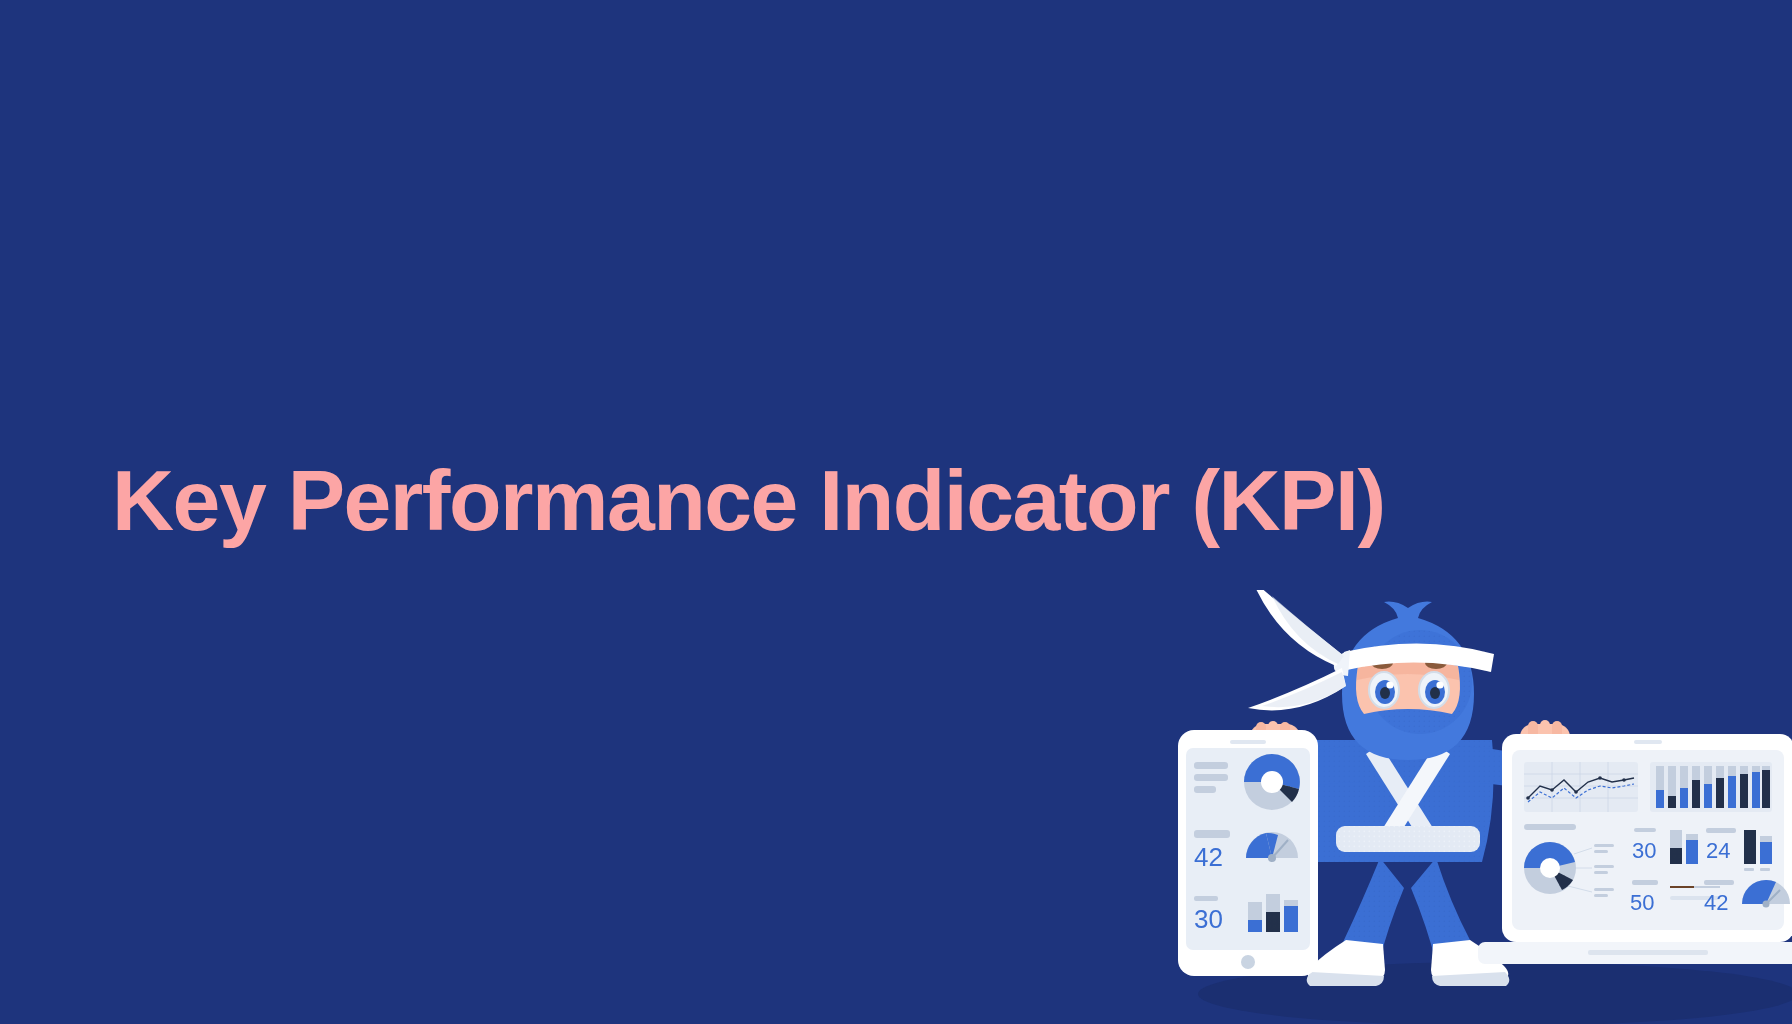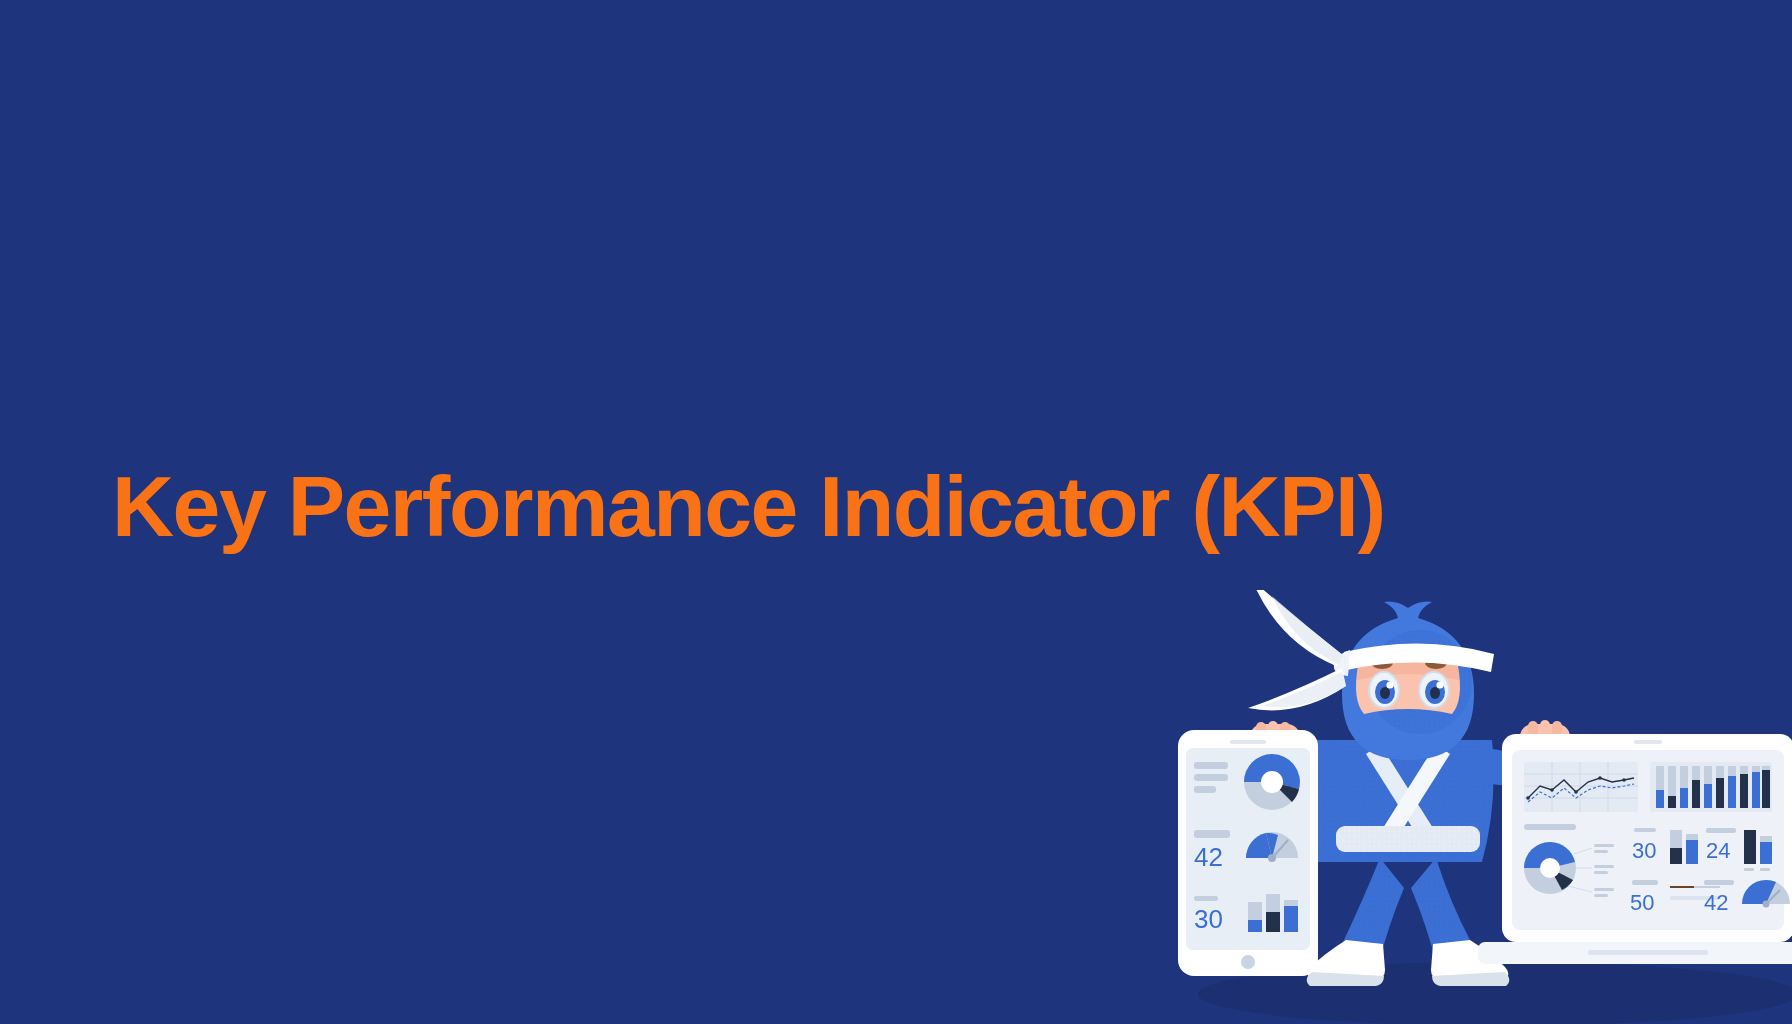--- a/index.html
+++ b/index.html
@@ -38,21 +38,21 @@
     width:642px;
     height:434px;
   }
   #illustration svg { display:block; }
 </style>
 </head>
 <body>
 
 <div id="stage" style="background: rgb(30, 52, 125);">
 
-  <h1 id="title" style="color: #f97316; margin-top: 6px;">Key Performance Indicator (KPI)</h1>
+  <h1 id="title" style="color: #fca5a5;">Key Performance Indicator (KPI)</h1>
 
   <div id="illustration">
     <svg width="642" height="434" viewBox="0 0 642 434" xmlns="http://www.w3.org/2000/svg">
 
       <defs>
         <pattern id="dots" width="5" height="5" patternUnits="userSpaceOnUse">
           <circle cx="1.3" cy="1.3" r="0.85" fill="#ffffff" opacity="0.32"></circle>
         </pattern>
         <pattern id="dotsDark" width="5" height="5" patternUnits="userSpaceOnUse">
           <circle cx="1.3" cy="1.3" r="0.9" fill="#22304a"></circle>

